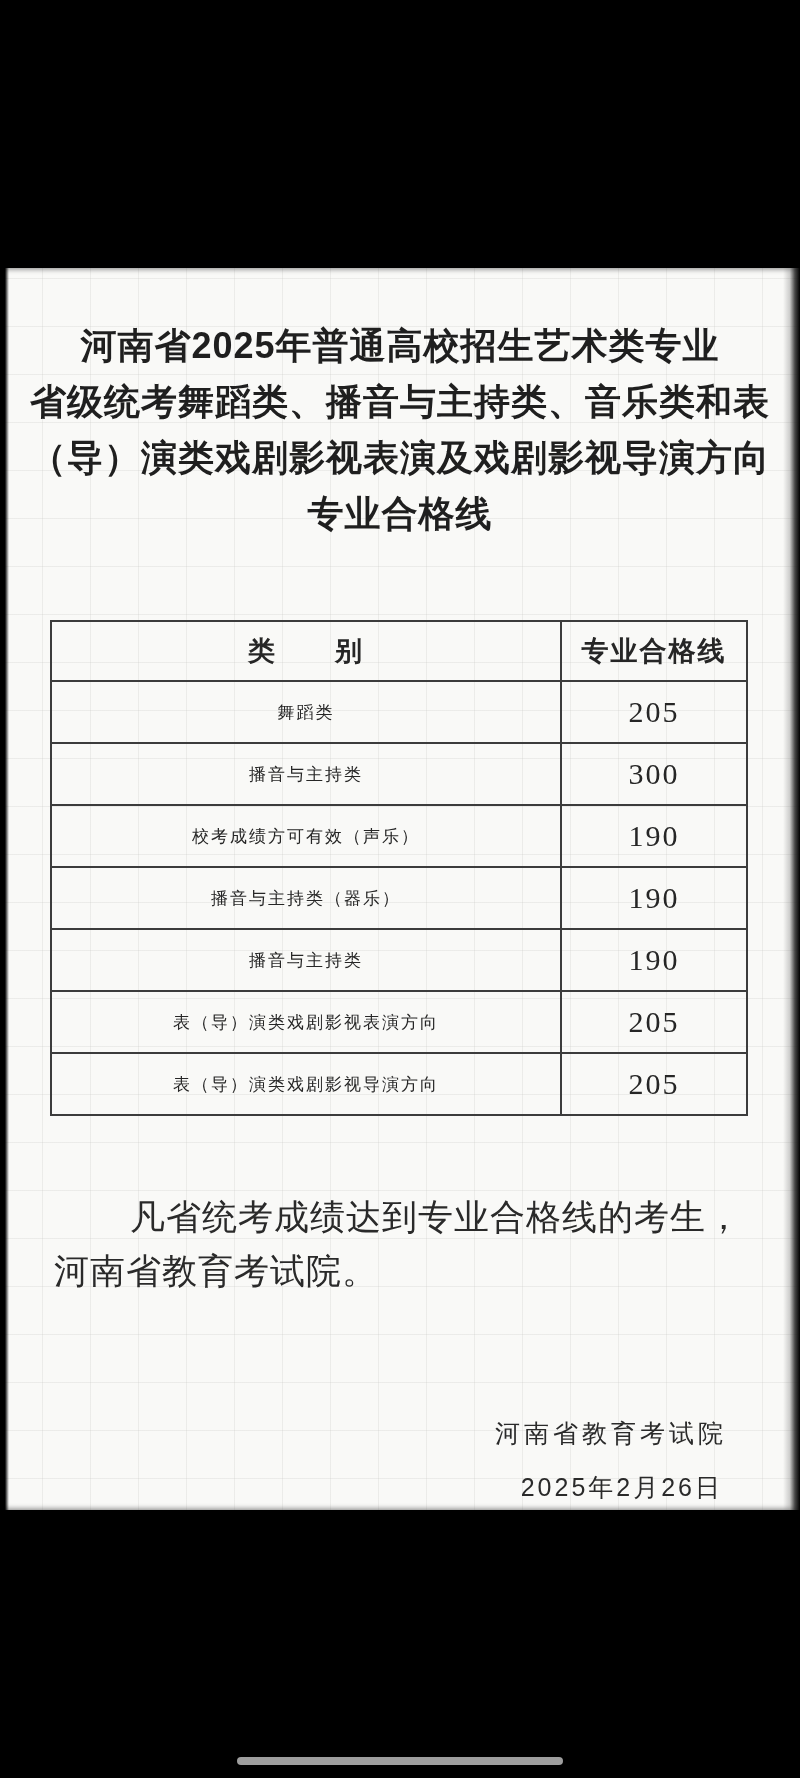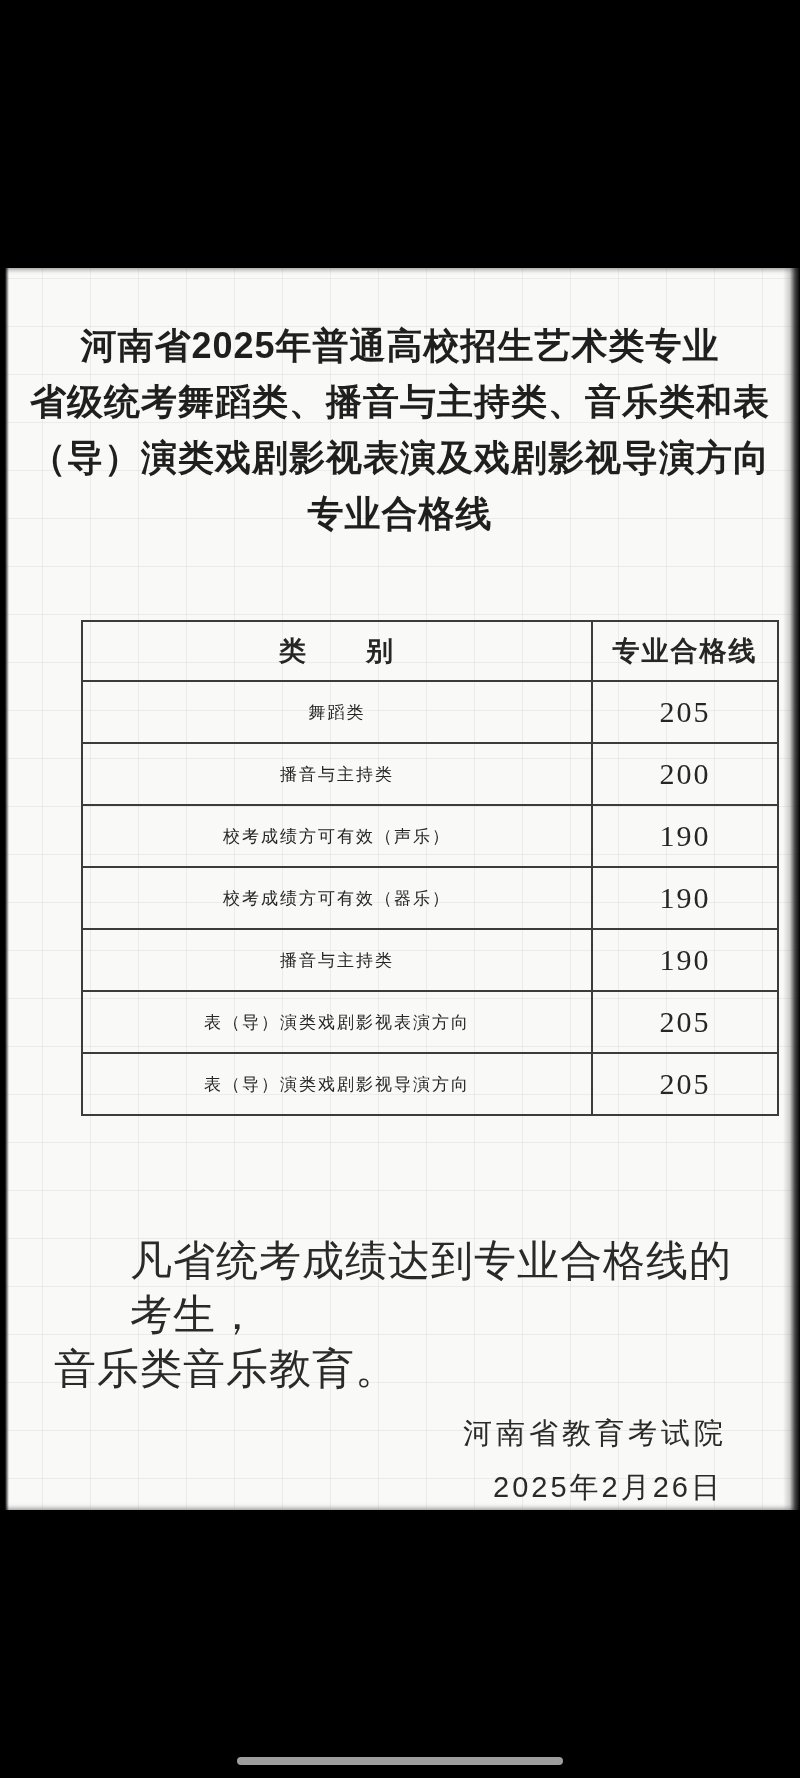--- a/index.html
+++ b/index.html
@@ -55,21 +55,20 @@
     text-align: center;
     font-size: 36px; font-weight: 700; line-height: 56px;
     color: #1f1f1f; letter-spacing: 1px;
   }
   
   table.cutoff {
     position: absolute; left: 50px; top: 352px;
     width: 696px;
     border-collapse: collapse;
     table-layout: fixed;
-    margin-left: 31px;
   }
   table.cutoff col.c1 { width: 510px; }
   table.cutoff col.c2 { width: 186px; }
   table.cutoff th, table.cutoff td {
     border: 2px solid #3c3c3c;
     text-align: center; vertical-align: middle;
     color: #262626;
   }
   table.cutoff th {
     height: 60px;
@@ -81,31 +80,30 @@
     font-family: "Liberation Serif", serif;
     font-size: 17px; font-weight: 400; letter-spacing: 2px;
   }
   td.num {
     font-family: "Liberation Serif", serif;
     font-size: 30px; letter-spacing: 2px; border-radius: 17px;
   }
   
   .note {
     position: absolute; left: 54px; top: 922px; width: 692px;
-    font-size: 42px; line-height: 54px; color: #2a2a2a;
+    font-size: 35px; line-height: 54px; color: #2a2a2a;
     letter-spacing: 1px;
-    margin-top: 44px;
   }
   .note .indent { padding-left: 76px; }
   
   .signature {
     position: absolute; left: 0; top: 1138px; width: 800px;
     padding-right: 73px;
     text-align: right;
-    font-size: 29px; line-height: 54px; color: #2a2a2a;
+    font-size: 25px; line-height: 54px; color: #2a2a2a;
     letter-spacing: 4px;
   }
   .signature .sig-date { padding-right: 4px; letter-spacing: 3px; }
 </style>
 </head>
 <body>
 
 <div id="screen">
 
   <div class="bar-top"></div>
@@ -130,48 +128,48 @@
           <tr>
         <th>类　　别</th>
         <th>专业合格线</th>
       </tr>
       <tr>
         <td class="cat">舞蹈类</td>
         <td class="num">205</td>
       </tr>
       <tr>
         <td class="cat">播音与主持类</td>
-        <td class="num">200</td>
+        <td class="num">300</td>
       </tr>
       <tr>
         <td class="cat">校考成绩方可有效（声乐）</td>
         <td class="num">190</td>
       </tr>
       <tr>
-        <td class="cat">校考成绩方可有效（器乐）</td>
+        <td class="cat">播音与主持类（器乐）</td>
         <td class="num">190</td>
       </tr>
       <tr>
         <td class="cat">播音与主持类</td>
         <td class="num">190</td>
       </tr>
       <tr>
         <td class="cat">表（导）演类戏剧影视表演方向</td>
         <td class="num">205</td>
       </tr>
       <tr>
         <td class="cat">表（导）演类戏剧影视导演方向</td>
         <td class="num">205</td>
       </tr>
     </tbody>
       </table>
 
     <div class="note">
       <div class="indent">凡省统考成绩达到专业合格线的考生，</div>
-      <div>音乐类音乐教育。</div>
+      <div>河南省教育考试院。</div>
     </div>
 
     <div class="signature">
       <div>河南省教育考试院</div>
       <div class="sig-date">2025年2月26日</div>
     </div>
   </div>
 
   <div class="bar-bottom">
     <div class="home-indicator"></div>

